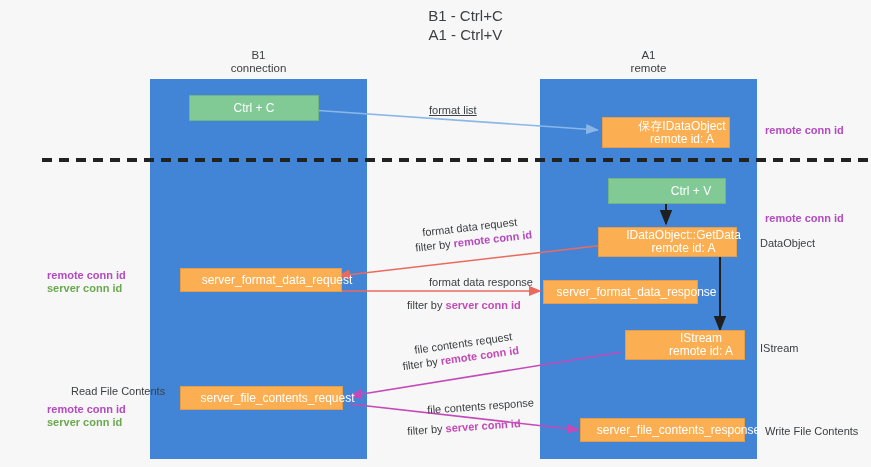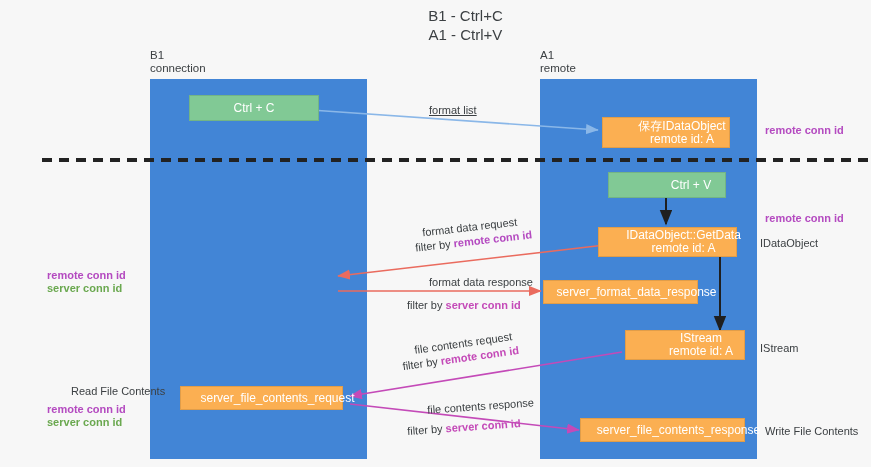--- a/index.html
+++ b/index.html
@@ -13,21 +13,21 @@
   .abs{position:absolute;}
 
   
   .title{
     left:0;top:6px;width:871px;text-align:center;
     font-size:15px;color:#3c4043;line-height:19px;
   }
 
   
   .colhead{
-    font-size:11.5px;color:#3c4043;line-height:13px;
+    font-size:11.5px;color:#3c4043;text-align:center;line-height:13px;
   }
 
   
   .lane{background:#4285d6;}
 
   
   .box{
     box-sizing:border-box;
     display:flex;align-items:center;justify-content:center;
     text-align:center;color:#ffffff;
@@ -102,29 +102,32 @@
 
   <div class="abs box green" style="left:159px;top:95px;width:130px;height:26px;">
     <span>Ctrl + C</span>
   </div>
 
   <div class="abs box orange" style="left:572px;top:117px;width:128px;height:31px;flex-direction:column;">
     <span>保存IDataObject</span>
     <span>remote id: A</span>
   </div>
 
-  <div class="abs box green" style="left:578px;top:172px;width:118px;height:26px;padding-left:48px;">
+  <div class="abs box green" style="left:578px;top:178px;width:118px;height:26px;padding-left:48px;">
     <span>Ctrl + V</span>
   </div>
 
   <div class="abs box orange" style="left:568px;top:227px;width:139px;height:30px;flex-direction:column;text-align:right;">
     <span>IDataObject::GetData</span>
     <span>remote id: A</span>
   </div>
 
+  <div class="abs box orange" style="left:150px;top:268px;width:162px;height:24px;">
+    <span>server_format_data_request</span>
+  </div>
 
   <div class="abs box orange" style="left:513px;top:280px;width:155px;height:24px;">
     <span>server_format_data_response</span>
   </div>
 
   <div class="abs box orange" style="left:595px;top:330px;width:120px;height:30px;flex-direction:column;">
     <span>IStream</span>
     <span>remote id: A</span>
   </div>
 
@@ -159,21 +162,21 @@
   <div class="abs lbl" style="left:397px;top:399px;transform:rotate(-4deg);">file contents response</div>
   <div class="abs lbl" style="left:377px;top:420px;transform:rotate(-4deg);">
     <span>filter by</span>
     <span class="magenta">server conn id</span>
   </div>
 
   <div class="abs lbl purple" style="left:735px;top:123px;">remote conn id</div>
 
   <div class="abs lbl purple" style="left:735px;top:211px;">remote conn id</div>
 
-  <div class="abs lbl" style="left:730px;top:236px;">IDataObject</div>
+  <div class="abs lbl" style="left:730px;top:236px;">DataObject</div>
 
   <div class="abs lbl" style="left:730px;top:341px;">IStream</div>
 
   <div class="abs lbl" style="left:735px;top:424px;">Write File Contents</div>
 
   <div class="abs lbl purple" style="left:17px;top:268px;">remote conn id</div>
   <div class="abs lbl green-t" style="left:17px;top:281px;">server conn id</div>
 
   <div class="abs lbl" style="left:41px;top:384px;">Read File Contents</div>
   <div class="abs lbl purple" style="left:17px;top:402px;">remote conn id</div>

